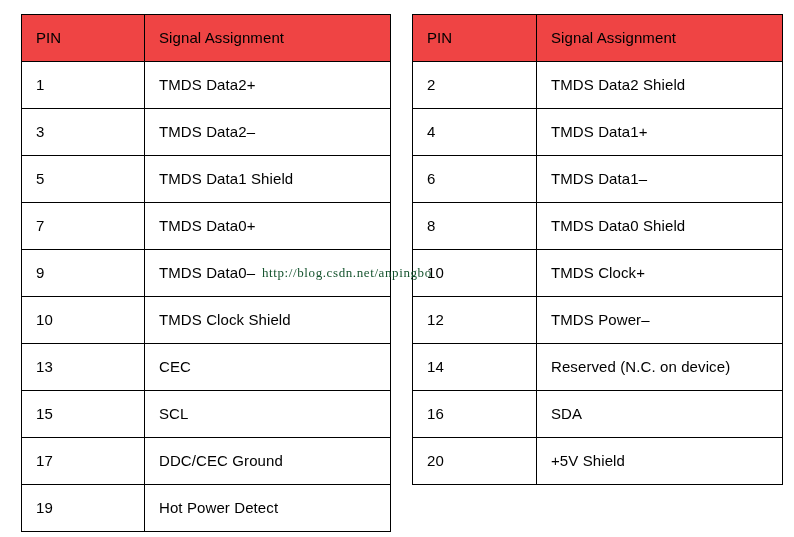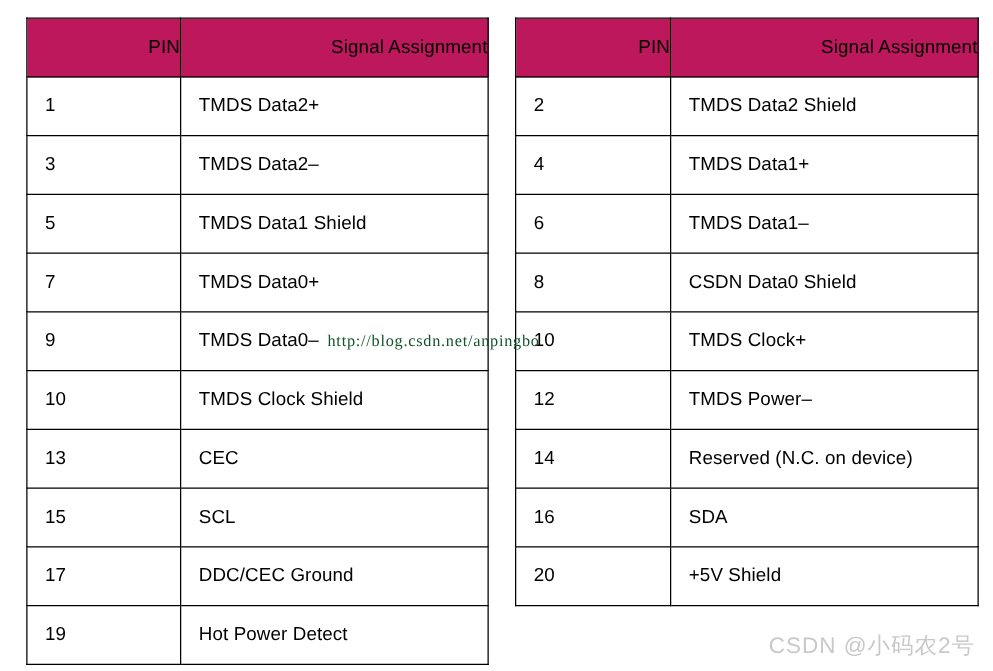--- a/index.html
+++ b/index.html
@@ -55,23 +55,22 @@
     padding: 0 0 0 14px;
     text-align: left;
     vertical-align: middle;
     font-size: 15px;
     font-weight: normal;
     line-height: 1.2;
     letter-spacing: 0.1px;
   }
 
   .pin-table thead th {
-    background: #be185d;
+    background: #ef4444;
     height: 46px;
-    text-align: right;
   }
 
   .watermark-url {
     position: absolute;
     left: 262px;
     top: 265px;
     font-family: "Liberation Serif", serif;
     font-size: 13px;
     color: #14532d;
     letter-spacing: 0.6px;
@@ -172,21 +171,21 @@
         <tr>
           <td>4</td>
           <td>TMDS Data1+</td>
         </tr>
         <tr>
           <td>6</td>
           <td>TMDS Data1–</td>
         </tr>
         <tr>
           <td>8</td>
-          <td>CSDN Data0 Shield</td>
+          <td>TMDS Data0 Shield</td>
         </tr>
         <tr>
           <td>10</td>
           <td>TMDS Clock+</td>
         </tr>
         <tr>
           <td>12</td>
           <td>TMDS Power–</td>
         </tr>
         <tr>
@@ -198,15 +197,14 @@
           <td>SDA</td>
         </tr>
         <tr>
           <td>20</td>
           <td>+5V Shield</td>
         </tr>
       </tbody>
   </table>
 
   <div class="watermark-url">http://blog.csdn.net/anpingbo</div>
-  <div class="watermark-csdn">CSDN @小码农2号</div>
 
 </div>
 
 </body></html>

